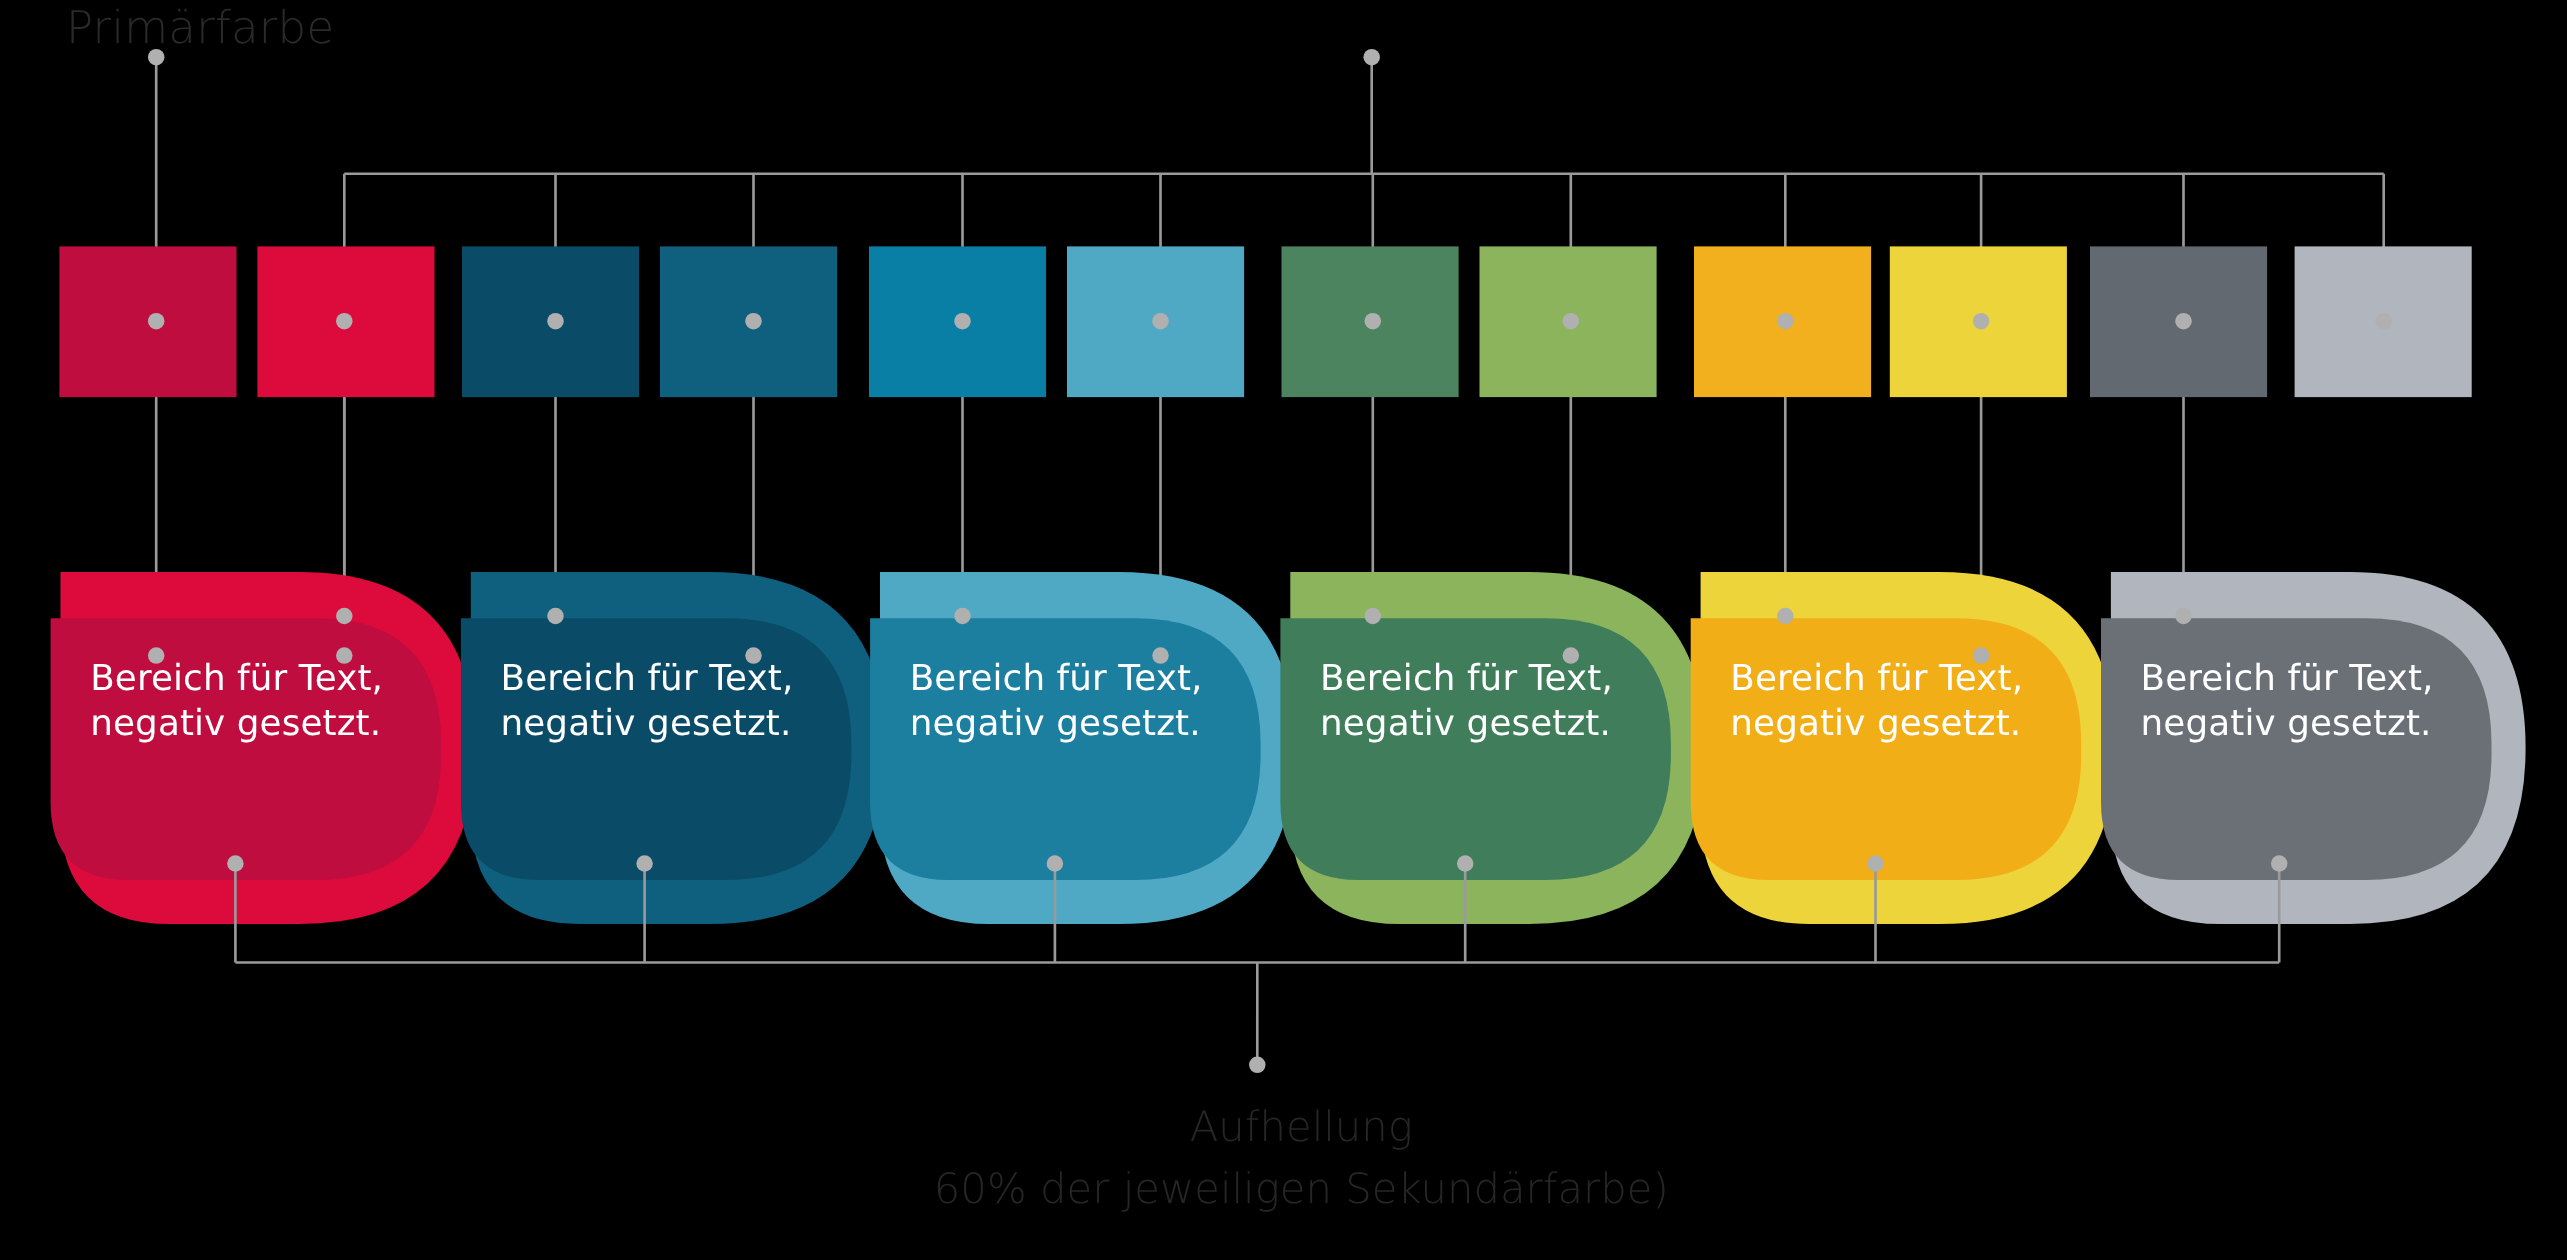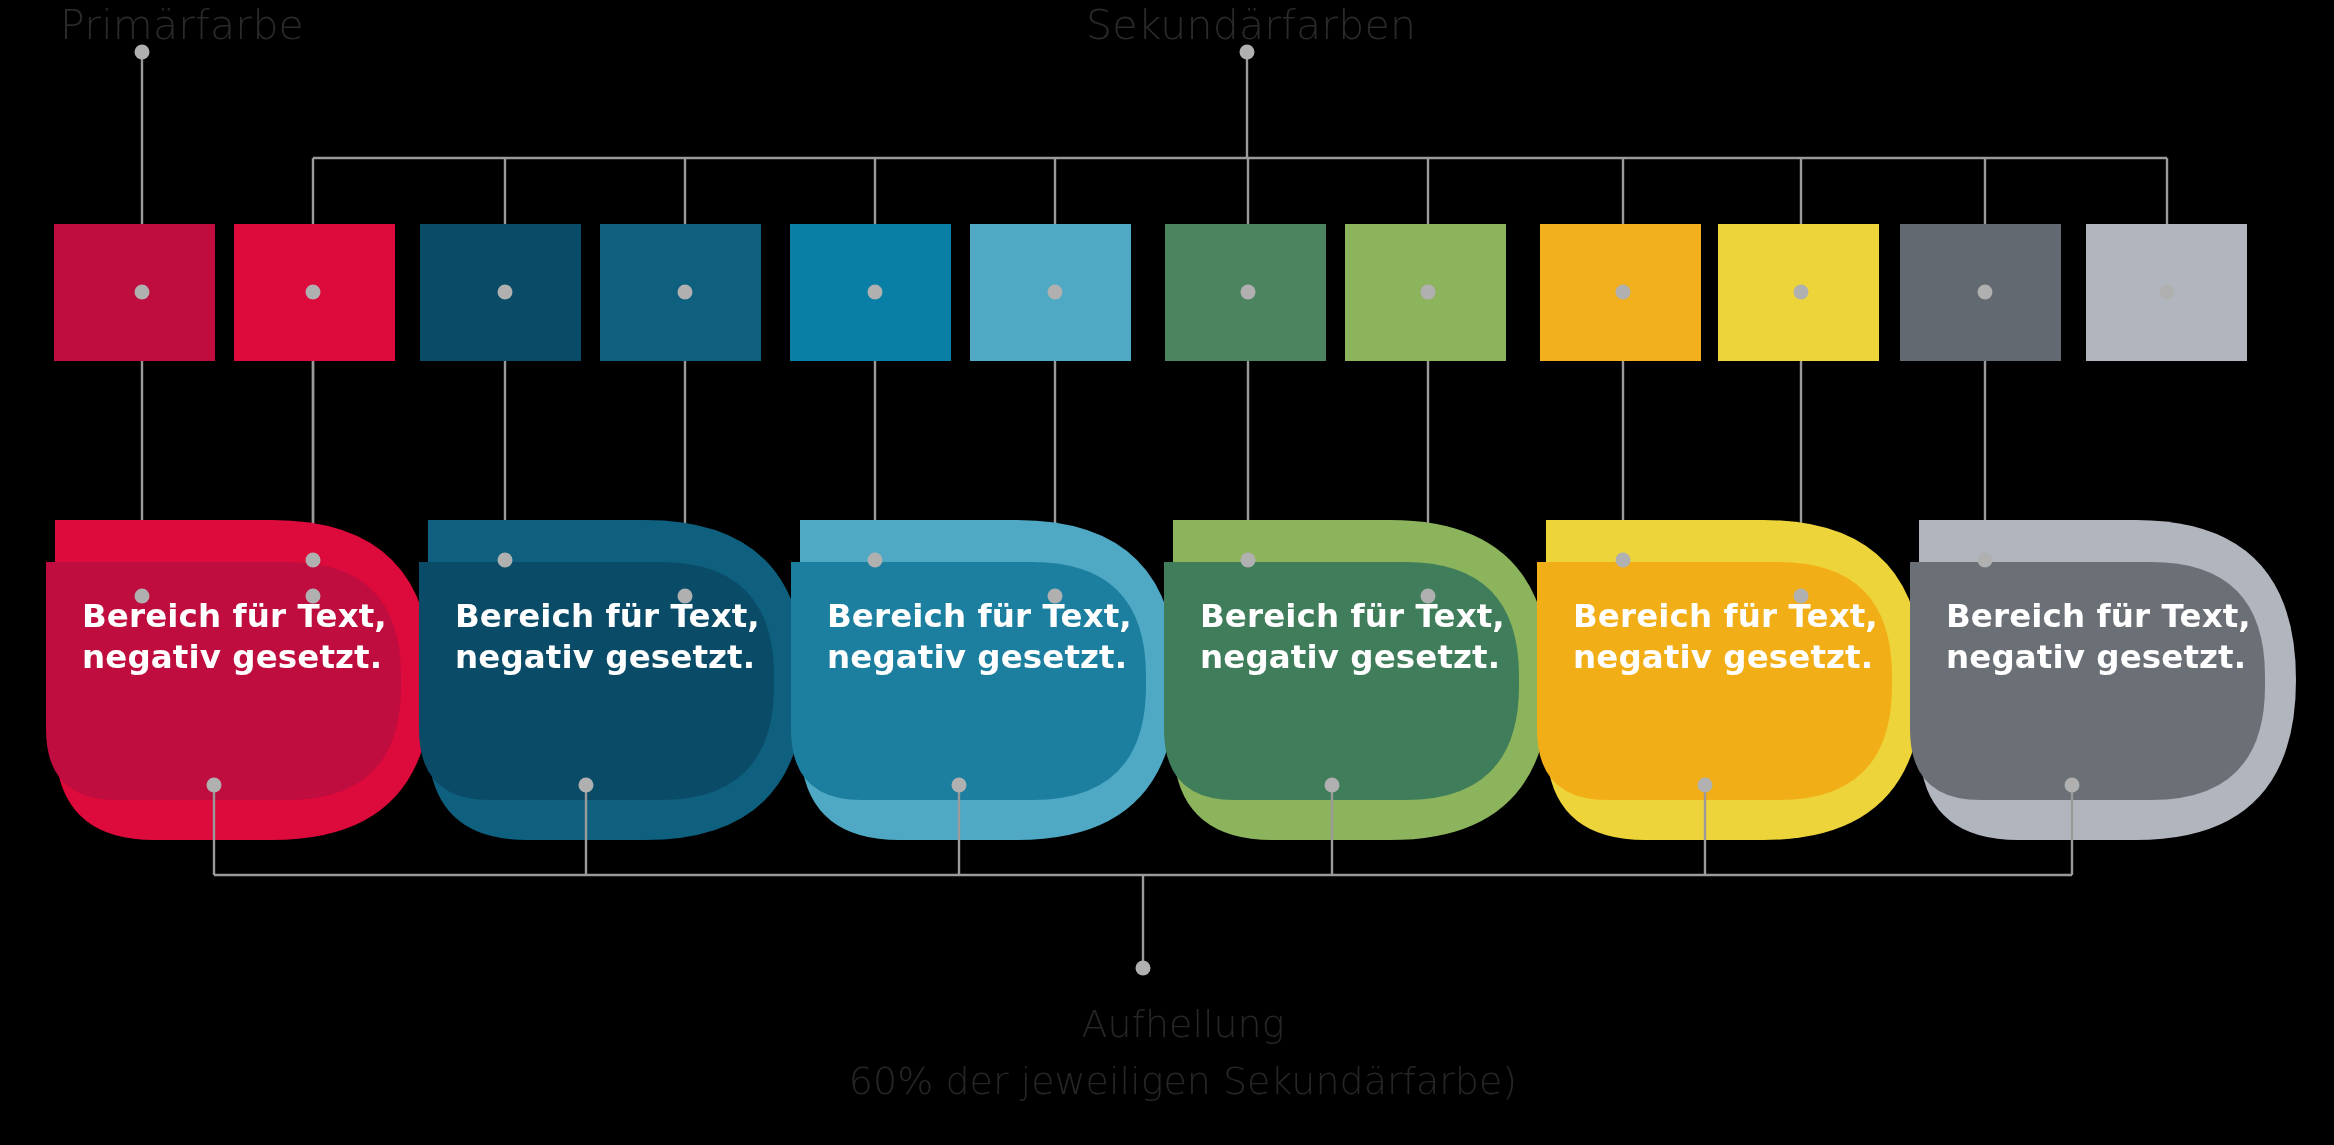--- a/index.html
+++ b/index.html
@@ -45,21 +45,21 @@
     font-size: 38px;
     font-weight: 300;
     color: #262626;
     line-height: 1.5;
   }
   #label-lighten span { display: block; padding-left: 32px; }
   .card-text {
     position: absolute;
     color: #ffffff;
     font-size: 32.5px;
-    font-weight: 700;
+    font-weight: 400;
     line-height: 1.26;
     white-space: pre-line;
     letter-spacing: 0.1px;
     pointer-events: none;
   }
 </style>
 </head>
 <body>
 
 <div id="stage">
@@ -174,21 +174,20 @@
         <circle cx="586" cy="785" r="7.5" fill="#b0b0b0"></circle>
         <circle cx="959" cy="785" r="7.5" fill="#b0b0b0"></circle>
         <circle cx="1332" cy="785" r="7.5" fill="#b0b0b0"></circle>
         <circle cx="1705" cy="785" r="7.5" fill="#b0b0b0"></circle>
         <circle cx="2072" cy="785" r="7.5" fill="#b0b0b0"></circle>
         <circle cx="1143" cy="968" r="7.5" fill="#b0b0b0"></circle>
       </g>
   </svg>
 
   <div class="lbl-top" id="label-primary">Primärfarbe</div>
-  <div class="lbl-top" id="label-secondary">Sekundärfarben</div>
 
   <div id="label-lighten">
     <span>Aufhellung</span>
     <span>60% der jeweiligen Sekundärfarbe)</span>
   </div>
 
   <div id="card-texts">
       <div class="card-text" style="left: 82px; top: 596px;">Bereich für Text,
 negativ gesetzt.</div>
       <div class="card-text" style="left: 455px; top: 596px;">Bereich für Text,

